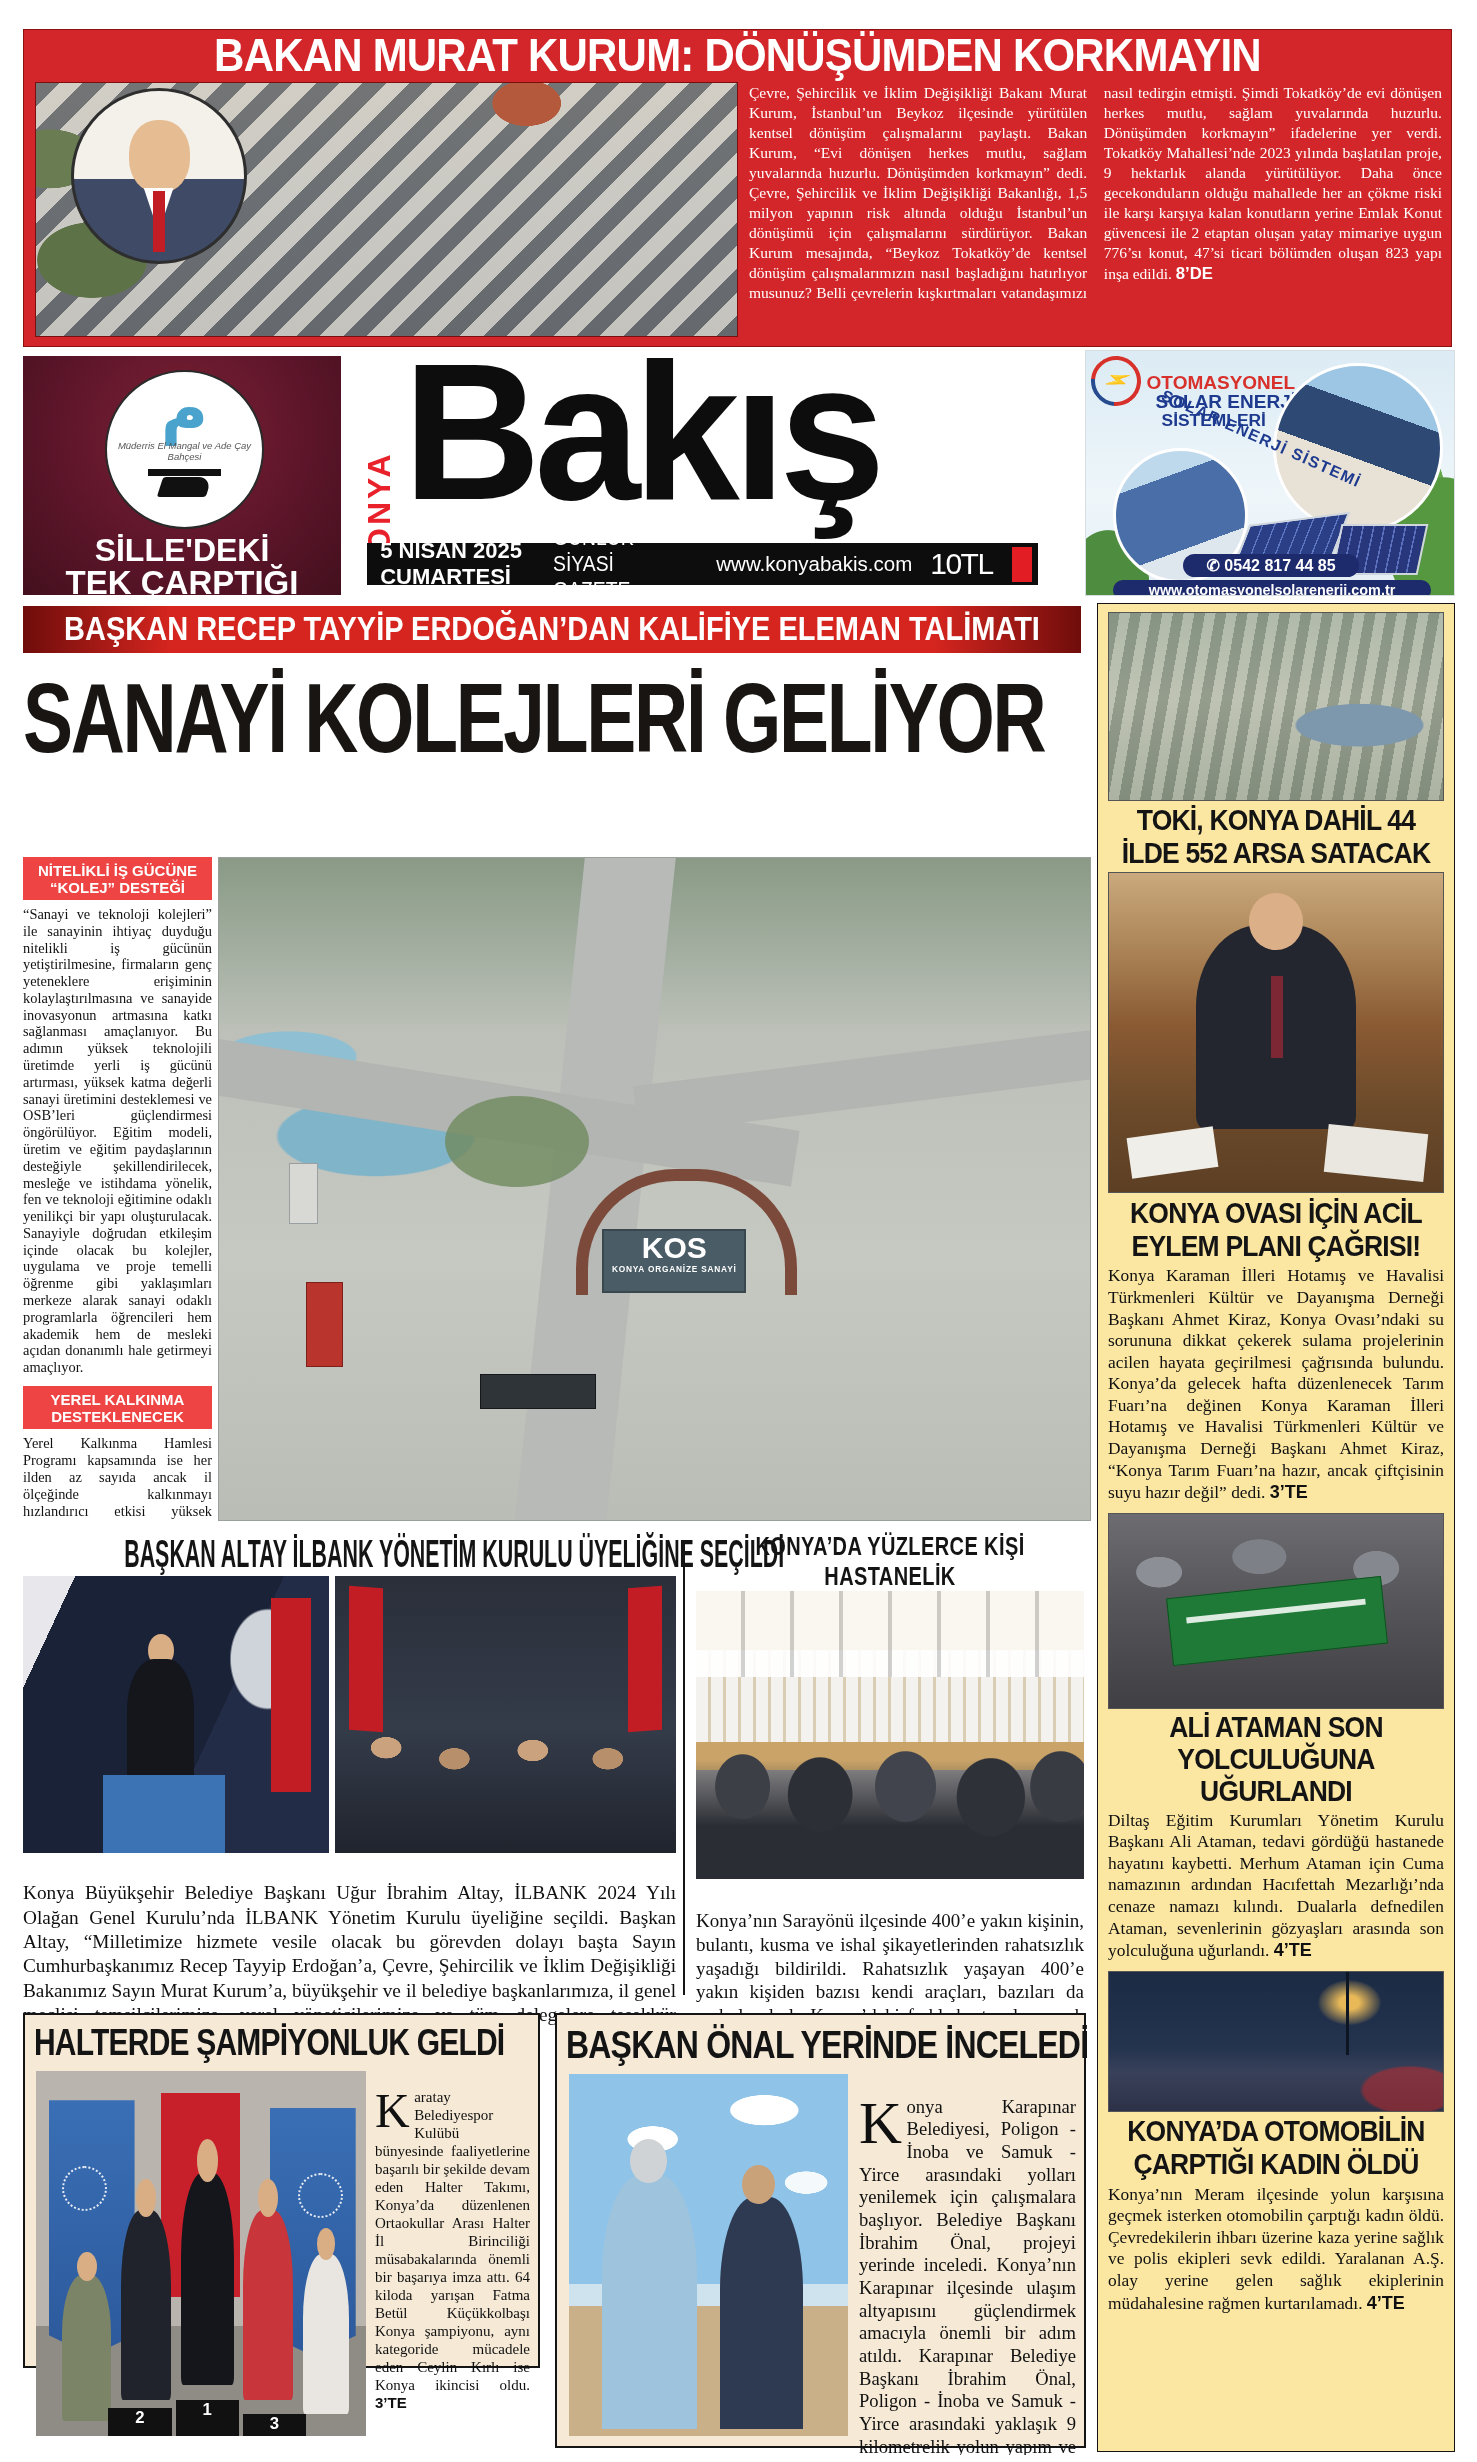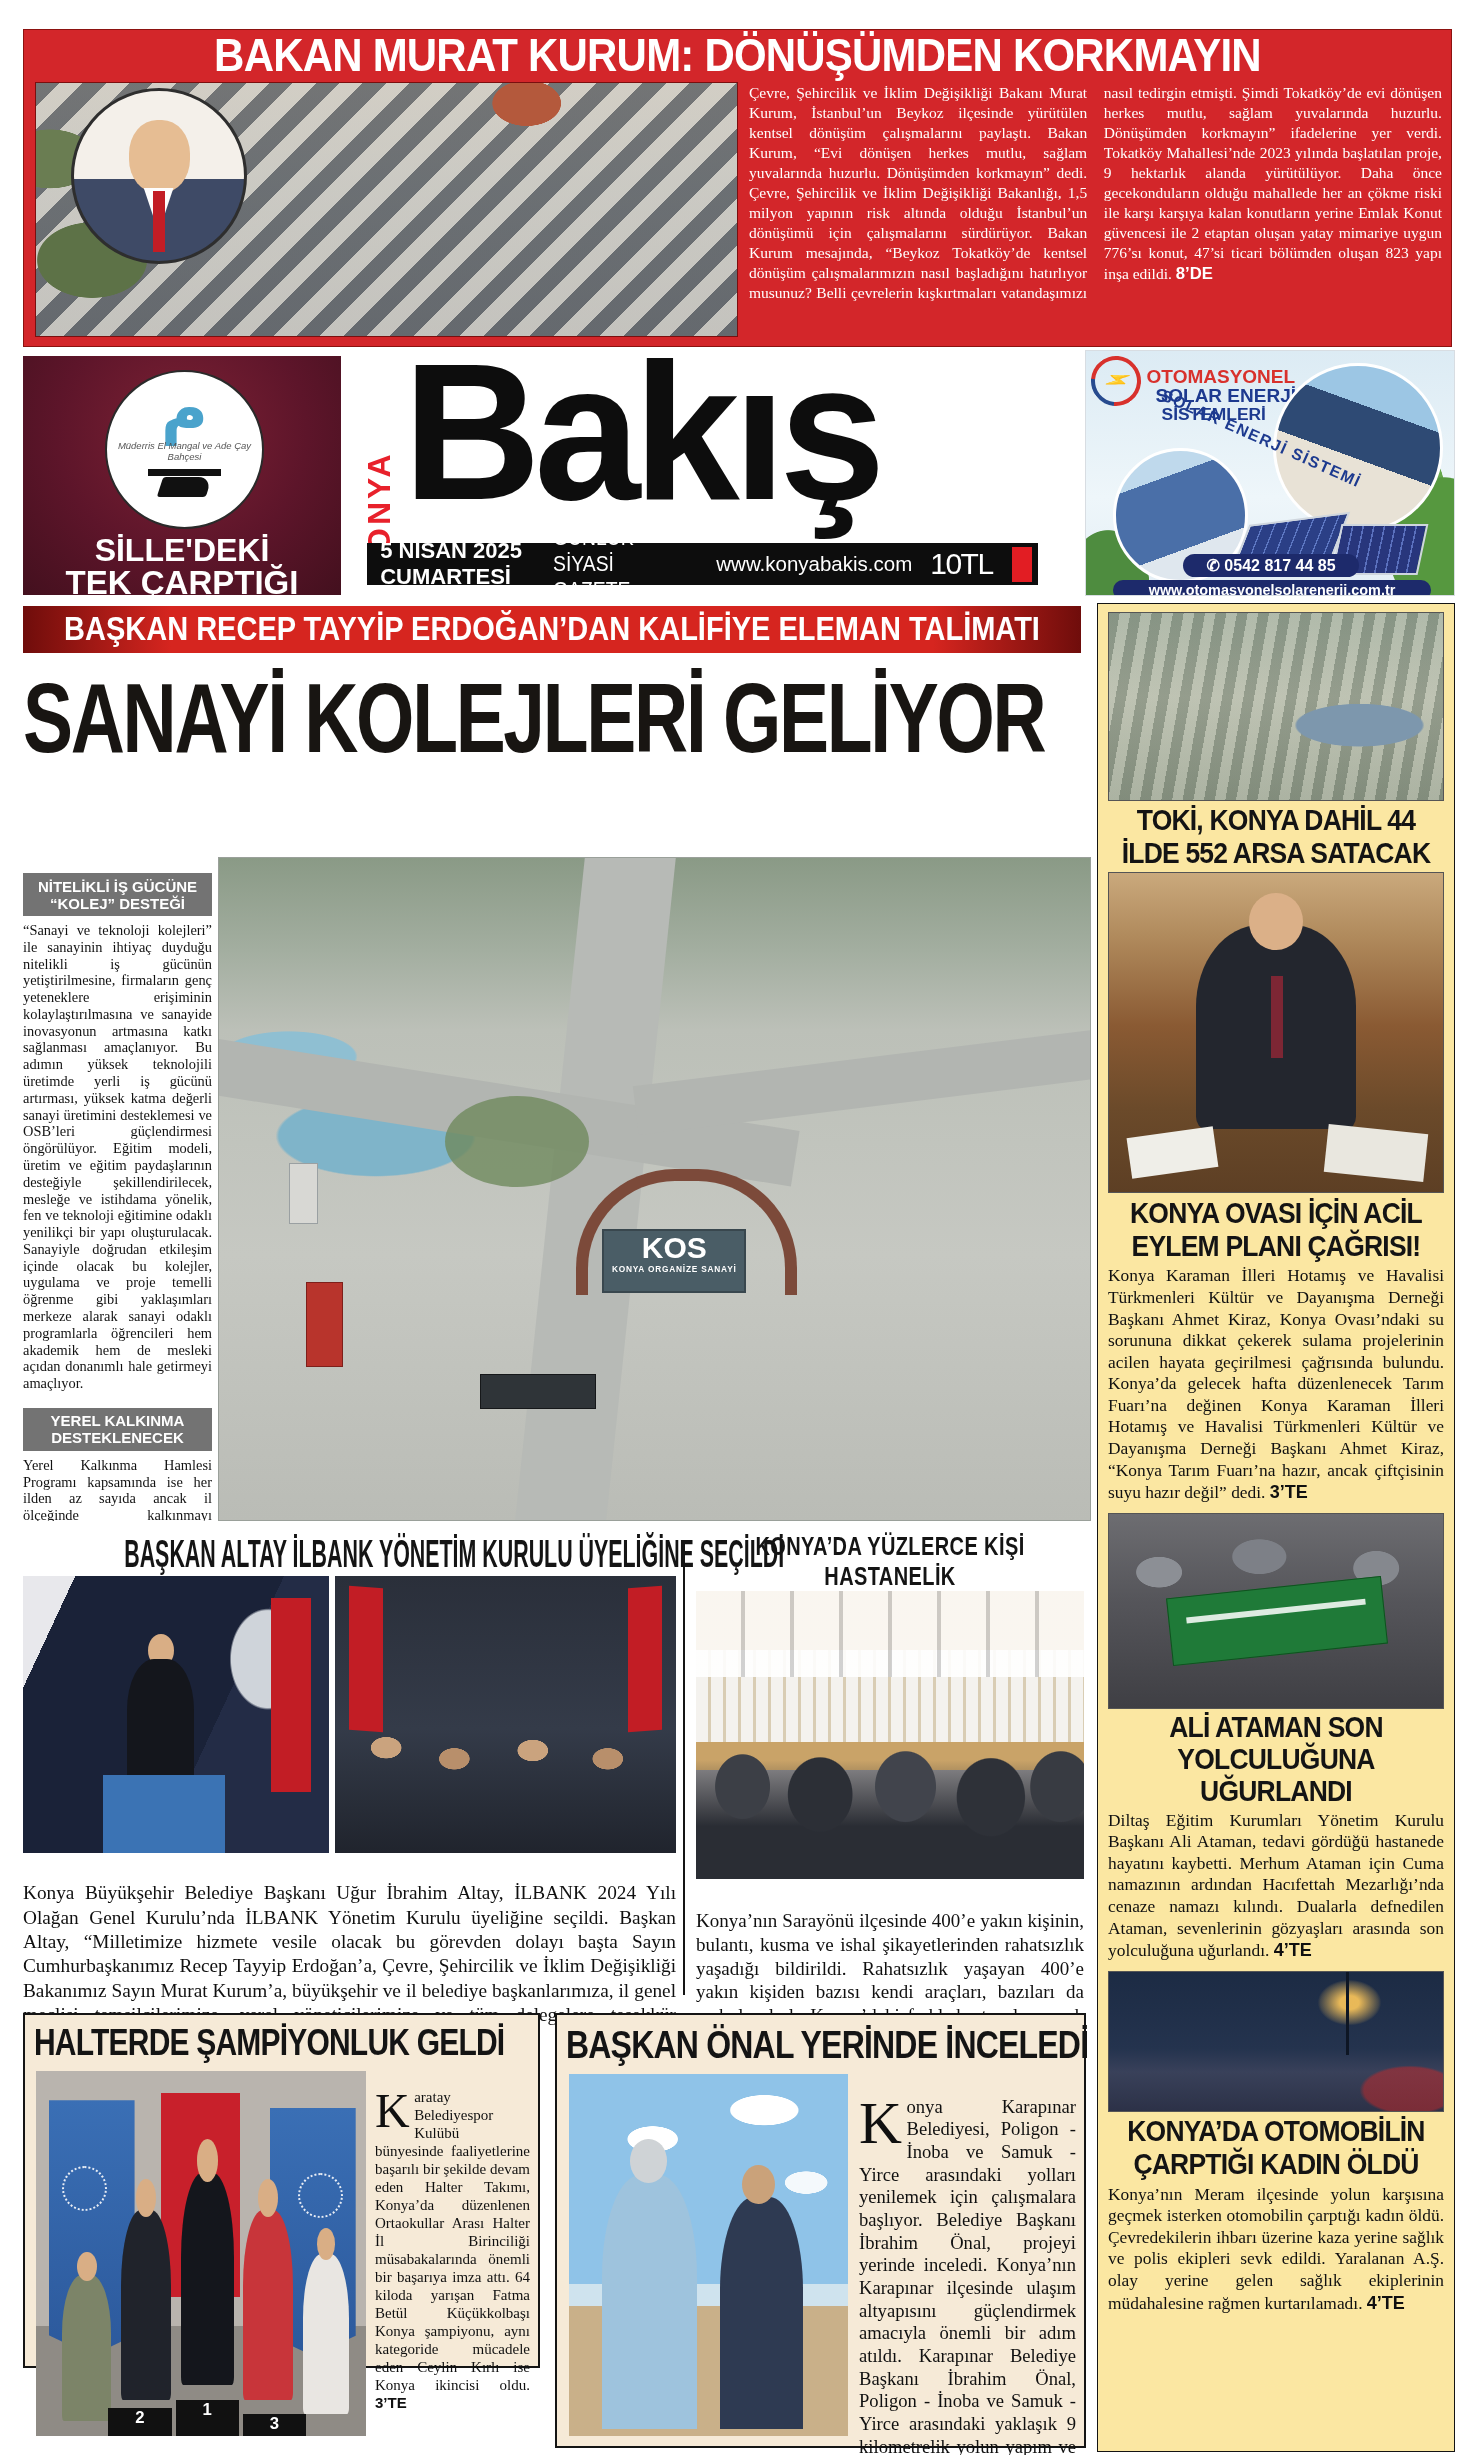--- a/index.html
+++ b/index.html
@@ -53,21 +53,21 @@
   .d-tag{font-size:22px;font-weight:400;letter-spacing:0px;transform:scaleX(.88);transform-origin:left center;}
   .d-web{font-size:20.5px;}
   .d-price{font-size:30px;font-weight:400;letter-spacing:-1.5px;}
   .d-sq{width:35px;height:35px;background:#e21d23;margin-left:1.5px;}
   .right-ad{left:1085px;top:350px;width:370px;height:246px;overflow:hidden;border:0.8px solid #d8dde2;box-sizing:border-box;
      background:
        radial-gradient(68px 91px at 6% 96%, #4e8c3f 0 60%, transparent 61%),
        radial-gradient(91px 114px at 97% 80%, #56983f 0 60%, transparent 61%),
        radial-gradient(61px 68px at 88% 55%, #67a84d 0 55%, transparent 56%),
        linear-gradient(180deg,#dcebf4 0%,#eef6fa 60%,#e3eef5 100%);}
-  .ra-brand{position:absolute;left:7.6px;top:16px;line-height:1.02;}
+  .ra-brand{position:absolute;left:7.6px;top:22px;line-height:1.02;}
   .ra-mark{position:absolute;left:4.5px;top:4.5px;width:42px;height:42px;border-radius:50%;
            border:4.5px solid #d8312c;border-left-color:#274b8f;transform:rotate(-40deg);}
   .ra-bolt{position:absolute;left:20px;top:16.7px;font-size:20px;color:#16306b;transform:rotate(40deg);}
   .ra-t1{margin-left:53px;color:#d8312c;font-size:19px;font-weight:800;}
   .ra-t2{margin-left:62px;color:#1d3a8f;font-size:19px;font-weight:800;}
   .ra-t3{margin-left:68px;color:#1d3a8f;font-size:17.4px;font-weight:800;}
   .ra-circ-big{position:absolute;right:10.6px;top:12px;width:164px;height:164px;border-radius:50%;border:3.8px solid #fff;
      background:linear-gradient(200deg,#9cc6e4 0 30%, #2e4a74 30% 55%, #e8e2d6 55% 100%);}
   .ra-circ-small{position:absolute;left:27px;top:97px;width:129px;height:129px;border-radius:50%;border:3px solid #fff;
      background:linear-gradient(160deg,#bfd9ec 0 25%, #4a6fa8 25% 70%, #dfe7ee 70% 100%);}
@@ -84,21 +84,21 @@
 
   
   .kicker{left:23px;top:606px;width:1058px;height:47px;color:#fff;display:flex;align-items:center;justify-content:center;
      font-size:29px;font-weight:800;transform-origin:center;
      background:linear-gradient(90deg,#6f0d0b 0%,#d6251f 14%,#d6251f 86%,#6f0d0b 100%);}
   .kicker span{transform:scaleY(1.12);}
   .headline{left:23px;top:661px;width:1058px;white-space:nowrap;font-size:75px;font-weight:800;color:#181512;
             letter-spacing:-2.3px;transform:scaleY(1.32);transform-origin:left top;}
   .deck{left:23px;top:761px;width:1061px;font-size:25px;font-weight:700;color:#161616;line-height:1.2;text-align:justify;}
   .col-left{left:23px;top:857px;width:189px;height:664px;overflow:hidden;}
-  .sec-label{background:#737373;color:#fff;font-weight:800;font-size:15px;text-align:center;padding:4.5px 1.5px;margin:16px 0 6px;}
+  .sec-label{background:#ef4444;color:#fff;font-weight:800;font-size:15px;text-align:center;padding:4.5px 1.5px;margin:0 0 6px;}
   .sec-body{font-size:14.4px;line-height:1.165;text-align:justify;color:#121212;margin:0 0 10.6px;}
   .main-photo{left:218px;top:857px;width:873px;height:664px;border:0.8px solid #9aa09a;box-sizing:border-box;
      background:
        radial-gradient(167px 68px at 18% 42%, #7fb4c9 0 58%, transparent 60%),
        radial-gradient(121px 45px at 8% 30%, #8fbfd2 0 55%, transparent 57%),
        linear-gradient(180deg,#8a9a86 0%,#a3aea0 14%,#bcc0b8 26%,#c6c8c2 60%,#babcb6 100%);}
   .mp-road1{position:absolute;left:38%;top:0;width:91px;height:100%;background:#b7bab6;transform:skewX(-6deg);}
   .mp-road2{position:absolute;left:-30px;top:34%;width:70%;height:56px;background:#b2b5b1;transform:rotate(9deg);}
   .mp-road3{position:absolute;right:-23px;top:30%;width:55%;height:49px;background:#b2b5b1;transform:rotate(-7deg);}
   .mp-green{position:absolute;left:26%;top:36%;width:144px;height:91px;border-radius:50%;background:#6f8a5e;opacity:.8;}

